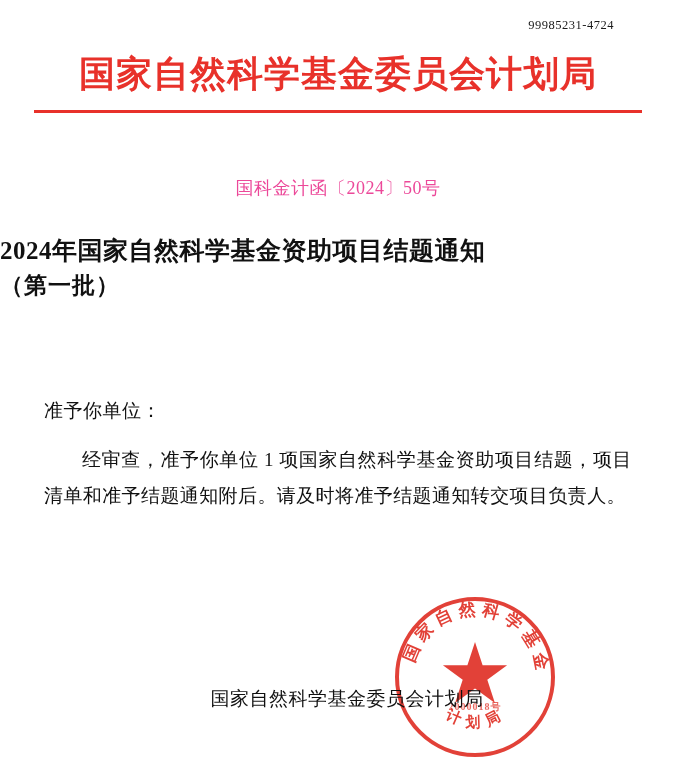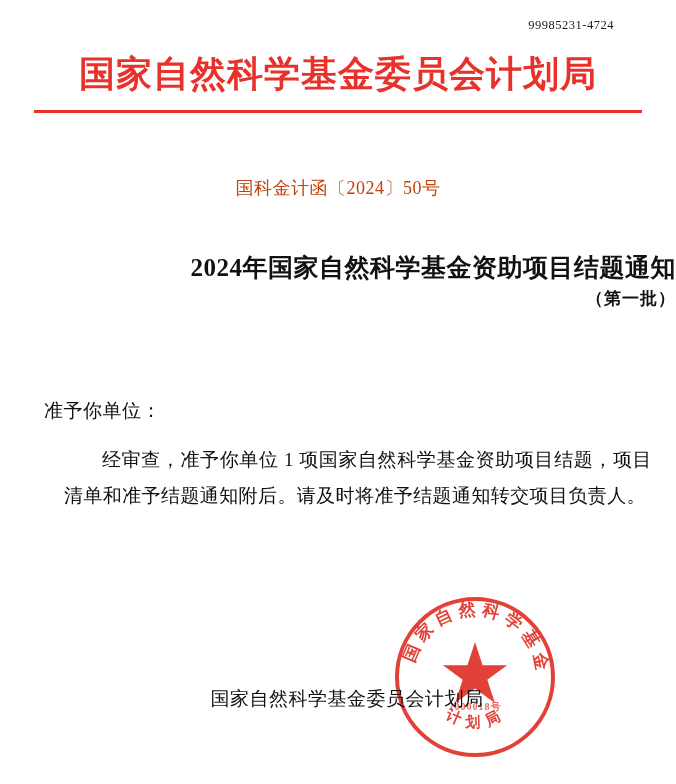--- a/index.html
+++ b/index.html
@@ -63,44 +63,43 @@
 
   
   .doc-number {
     position: absolute;
     top: 176px;
     left: 0;
     width: 676px;
     text-align: center;
     font-size: 18px;
     letter-spacing: 0.5px;
-    color: #c2410c;
+    color: #ec4899;
   }
 
   
   .title-block {
     position: absolute;
-    top: 250px;
-    left: 0;
-    width: 676px;
-    text-align: right;
+    top: 233px;
+    left: 0;
+    width: 676px;
+    text-align: left;
   }
   .title-line-1 {
     font-weight: bold;
     font-size: 25px;
     line-height: 1.45;
     letter-spacing: 0.5px;
     white-space: nowrap;
   }
   .title-line-2 {
     font-weight: bold;
-    font-size: 17px;
+    font-size: 23px;
     line-height: 1.5;
     letter-spacing: 1px;
-    padding-left: 36px;
   }
 
   
   .recipient {
     position: absolute;
     top: 398px;
     left: 44px;
     font-size: 19px;
     letter-spacing: 0.5px;
   }
@@ -108,21 +107,20 @@
   .body-text {
     position: absolute;
     top: 442px;
     left: 44px;
     width: 588px;
     font-size: 19px;
     line-height: 36px;
     letter-spacing: 0.4px;
     text-align: justify;
     text-indent: 2em;
-    margin-left: 20px;
   }
 
   
   .signature {
     position: absolute;
     top: 682px;
     left: 0;
     width: 676px;
     text-align: center;
     padding-left: 18px;

